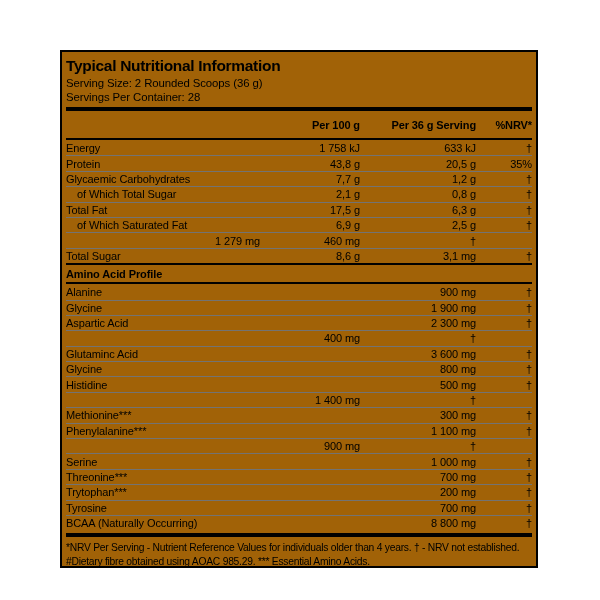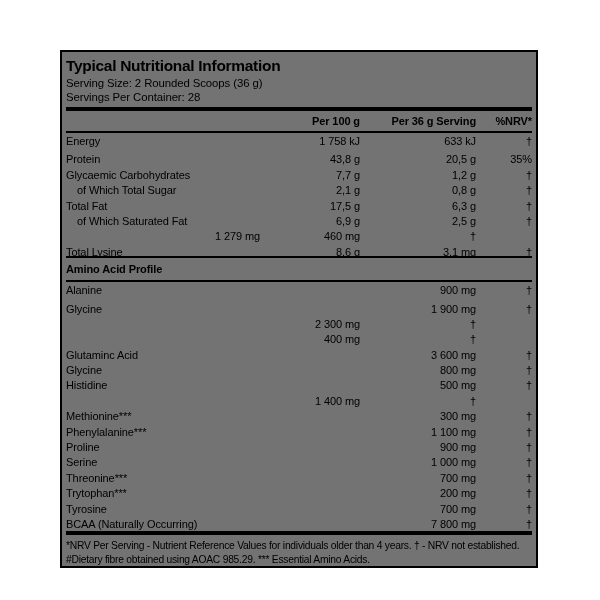--- a/index.html
+++ b/index.html
@@ -9,21 +9,21 @@
     font-family: "Liberation Sans", sans-serif;
     color: #000000;
     overflow: hidden;
   }
   .page { position: relative; width: 600px; height: 600px; background: #ffffff; }
   .label-box {
     position: absolute;
     left: 60px; top: 50px;
     width: 478px; height: 518px;
     border: 2px solid #000;
-    background: #737373;
+    background: #a16207;
     padding: 3px 4px 0 4px;
     overflow: hidden;
   }
   .title {
     font-size: 15.5px;
     font-weight: bold;
     letter-spacing: -0.3px;
     line-height: 22px;
   }
   .serving-line {
@@ -35,41 +35,41 @@
     height: 4px;
     background: #000;
     margin-top: 3px;
   }
   .grid-row {
     display: grid;
     grid-template-columns: 1fr 100px 116px 56px;
     align-items: center;
   }
   .col-header-row {
-    height: 22px;
+    height: 29px;
     border-bottom: 2.5px solid #000;
     font-weight: bold;
     font-size: 11px;
   }
   .cell { display: block; }
   .cell.val { text-align: right; letter-spacing: -0.1px; }
   .rows .row {
     display: grid;
     grid-template-columns: 1fr 100px 116px 56px;
     align-items: center;
     height: 15.4px;
-    border-top: 5px solid #737373;
+    border-top: 1px solid #737373;
     font-size: 11px;
     letter-spacing: -0.1px;
   }
   .rows .row:first-child { border-top: 0; }
   .rows .row.section {
     border-top: 2px solid #000;
     border-bottom: 2px solid #000;
-    height: 26px;
+    height: 21px;
     font-weight: bold;
   }
   .rows .row.section .cell.label { grid-column: 1 / -1; }
   .rows .row.section + .row { border-top: 0; }
   .rows .row.bold { font-weight: normal; }
   .rows .row.indent .cell.label { padding-left: 11px; }
   .footnotes {
     margin-top: 4px;
     font-size: 10.3px;
     line-height: 13.8px;
@@ -134,41 +134,42 @@
           <span class="cell val">6,9 g</span>
           <span class="cell val">2,5 g</span>
           <span class="cell val">†</span>
         </div>
         <div class="row">
           <span class="cell val">1 279 mg</span>
           <span class="cell val">460 mg</span>
           <span class="cell val">†</span>
         </div>
         <div class="row">
-          <span class="cell label">Total Lysine</span>
+          <span class="cell label">Total Sugar</span>
           <span class="cell val">8,6 g</span>
           <span class="cell val">3,1 mg</span>
           <span class="cell val">†</span>
         </div>
         <div class="row section">
           <span class="cell label">Amino Acid Profile</span>
         </div>
         <div class="row">
           <span class="cell label">Alanine</span>
           <span class="cell val"></span>
           <span class="cell val">900 mg</span>
           <span class="cell val">†</span>
         </div>
         <div class="row">
           <span class="cell label">Glycine</span>
           <span class="cell val"></span>
           <span class="cell val">1 900 mg</span>
           <span class="cell val">†</span>
         </div>
         <div class="row">
+          <span class="cell label">Aspartic Acid</span>
           <span class="cell val"></span>
           <span class="cell val">2 300 mg</span>
           <span class="cell val">†</span>
         </div>
         <div class="row">
           <span class="cell val"></span>
           <span class="cell val">400 mg</span>
           <span class="cell val">†</span>
         </div>
         <div class="row">
@@ -200,21 +201,20 @@
           <span class="cell val">300 mg</span>
           <span class="cell val">†</span>
         </div>
         <div class="row">
           <span class="cell label">Phenylalanine***</span>
           <span class="cell val"></span>
           <span class="cell val">1 100 mg</span>
           <span class="cell val">†</span>
         </div>
         <div class="row">
-          <span class="cell label">Proline</span>
           <span class="cell val"></span>
           <span class="cell val">900 mg</span>
           <span class="cell val">†</span>
         </div>
         <div class="row">
           <span class="cell label">Serine</span>
           <span class="cell val"></span>
           <span class="cell val">1 000 mg</span>
           <span class="cell val">†</span>
         </div>
@@ -232,21 +232,21 @@
         </div>
         <div class="row">
           <span class="cell label">Tyrosine</span>
           <span class="cell val"></span>
           <span class="cell val">700 mg</span>
           <span class="cell val">†</span>
         </div>
         <div class="row bold">
           <span class="cell label">BCAA (Naturally Occurring)</span>
           <span class="cell val"></span>
-          <span class="cell val">7 800 mg</span>
+          <span class="cell val">8 800 mg</span>
           <span class="cell val">†</span>
         </div>
       </div>
 
     <div class="thick-bar"></div>
 
     <div class="footnotes">
       <div>*NRV Per Serving - Nutrient Reference Values for individuals older than 4 years. † - NRV not established.</div>
       <div>#Dietary fibre obtained using AOAC 985.29. *** Essential Amino Acids.</div>
     </div>

